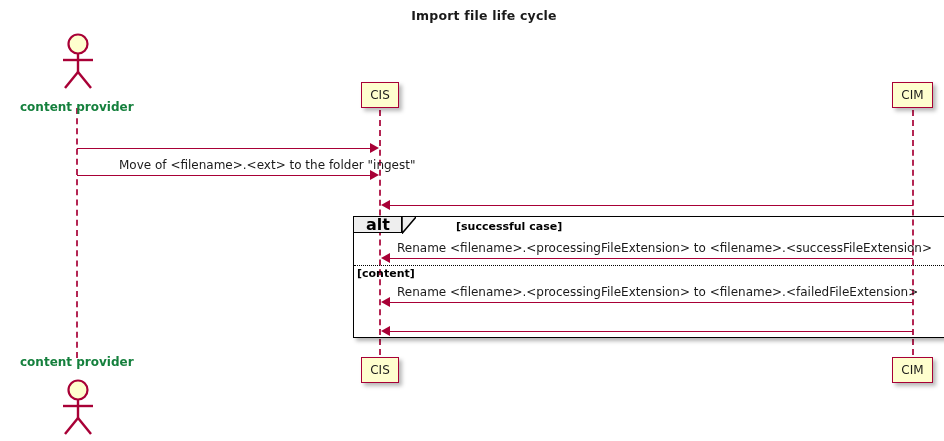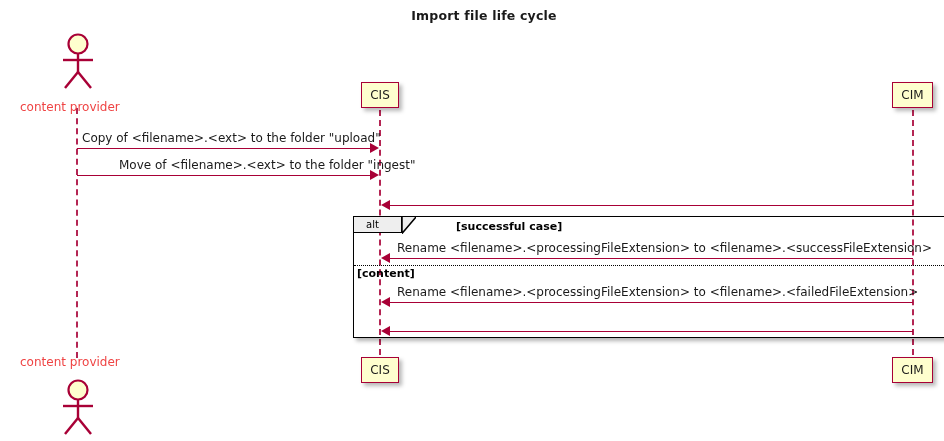--- a/index.html
+++ b/index.html
@@ -53,22 +53,23 @@
   }
   
   .actor-fig {
     position: absolute;
     width: 48px;
     height: 58px;
   }
   .actor-label {
     position: absolute;
     font-size: 12px;
-    color: #ef4444;
+    color: #15803d;
     white-space: nowrap;
+    font-weight: bold;
   }
   
   .msg-line {
     position: absolute;
     height: 0;
     border-top: 1.6px solid #A80036;
   }
   .msg-head {
     position: absolute;
     width: 0; height: 0;
@@ -96,22 +97,22 @@
     box-sizing: border-box;
     box-shadow: 3px 3px 4px rgba(0,0,0,0.30);
     background: transparent;
   }
   .frag-tab {
     position: absolute;
     background: #EEEEEE;
     border-right: 1.5px solid #000;
     border-bottom: 1.5px solid #000;
     box-sizing: border-box;
-    font-size: 10px;
-    font-weight: normal;
+    font-size: 16px;
+    font-weight: bold;
     color: #000;
     display: flex;
     align-items: center;
     padding-left: 12px;
   }
   .frag-tab-notch {
     position: absolute;
     width: 0; height: 0;
   }
   .frag-guard {
@@ -145,21 +146,20 @@
       <line x1="8" y1="26" x2="38" y2="26" stroke="#A80036" stroke-width="2.4"></line>
       <line x1="23" y1="38" x2="10" y2="54" stroke="#A80036" stroke-width="2.4"></line>
       <line x1="23" y1="38" x2="36" y2="54" stroke="#A80036" stroke-width="2.4"></line>
     </g>
   </svg>
   <div class="actor-label" style="left:8px; top:100px;">content provider</div>
 
   <div class="participant" style="left:349px; top:82px; width:38px; height:26px;">CIS</div>
   <div class="participant" style="left:880px; top:82px; width:41px; height:26px;">CIM</div>
 
-  <div class="msg-label" style="left:70px; top:131px;">Copy of &lt;filename&gt;.&lt;ext&gt; to the folder "upload"</div>
   <div class="msg-line" style="left:65px; top:148px; width:296px;"></div>
   <div class="msg-head right" style="left:358px; top:143px;"></div>
 
   <div class="msg-label" style="left:70px; top:158px;margin-left:37px;">Move of &lt;filename&gt;.&lt;ext&gt; to the folder "ingest"</div>
   <div class="msg-line" style="left:65px; top:175px; width:296px;"></div>
   <div class="msg-head right" style="left:358px; top:170px;"></div>
 
   <div class="msg-line" style="left:378px; top:205px; width:523px;"></div>
   <div class="msg-head left" style="left:369px; top:200px;"></div>
 

